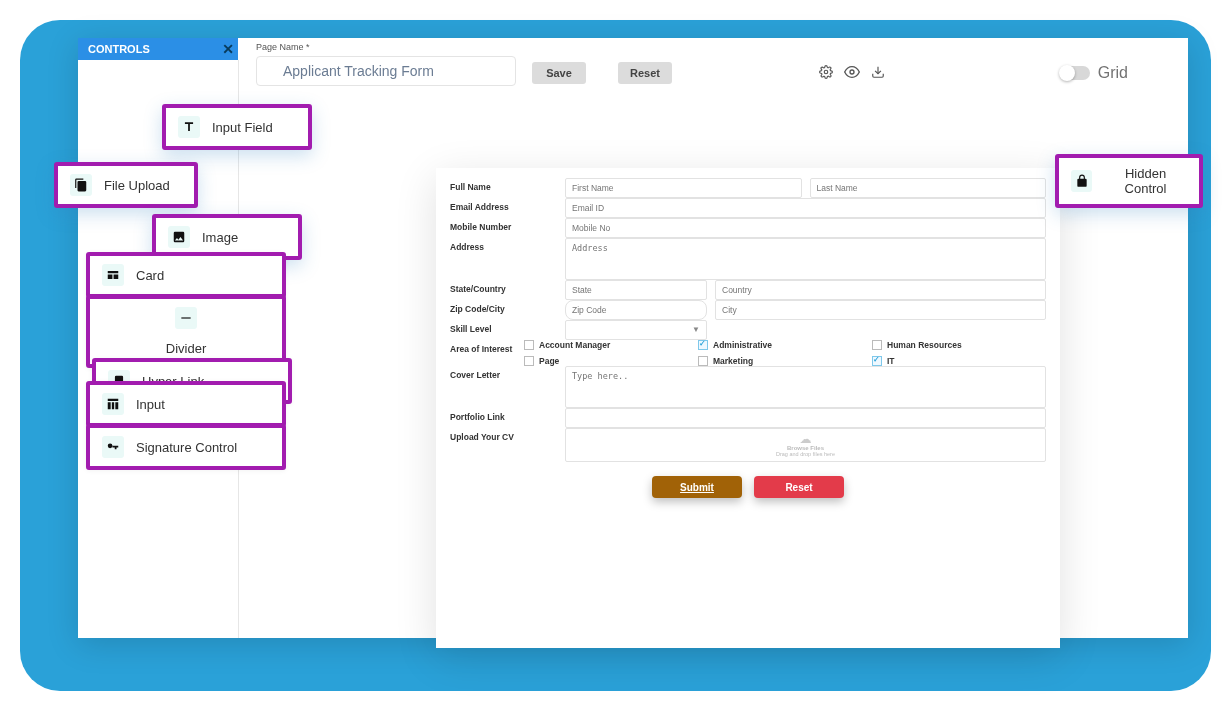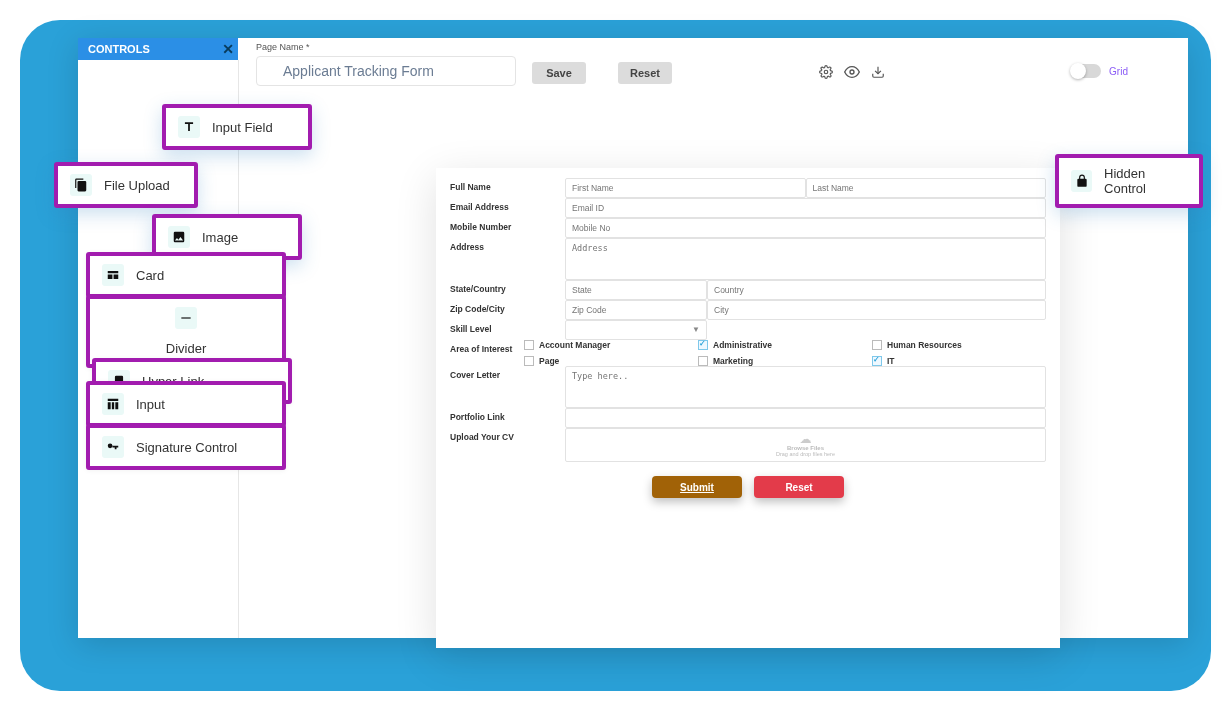--- a/index.html
+++ b/index.html
@@ -118,21 +118,21 @@
     display: flex;
     align-items: center;
     gap: 8px;
   }
   .toggle-track {
     width: 30px; height: 14px; background:#d8d8d8; border-radius:10px; position:relative; cursor:pointer;
   }
   .toggle-knob {
     width:16px; height:16px; background:#fff; border-radius:50%; position:absolute; top:-1px; left:-1px; box-shadow:0 1px 3px rgba(0,0,0,0.3);
   }
-  .toggle-label { font-size: 10px; color:#8b5cf6; }
+  .toggle-label { font-size: 16px; color:#737373; }
 
   
   .chip {
     position: absolute;
     background: #fff;
     border: 4px solid #a21caf;
     border-radius: 3px;
     box-shadow: 0 6px 18px rgba(52,131,197,0.25);
     display: flex;
     align-items: center;
@@ -150,21 +150,21 @@
     color:#111;
   }
   .chip-input   { top: 104px; left: 162px; width: 150px; }
   .chip-file    { top: 162px; left: 54px;  width: 144px; }
   .chip-image   { top: 214px; left: 152px; width: 150px; }
   .chip-card    { top: 252px; left: 86px;  width: 200px; box-shadow:0 1px 5px rgba(0,0,0,0.05);}
   .chip-divider { top: 295px; left: 86px;  width: 200px; box-shadow:0 1px 5px rgba(0,0,0,0.05);flex-direction:column;}
   .chip-hyper   { top: 358px; left: 86px;  width: 200px; box-shadow:0 1px 5px rgba(0,0,0,0.05);margin-left:6px;}
   .chip-table   { top: 381px; left: 86px;  width: 200px; box-shadow:0 1px 5px rgba(0,0,0,0.05);}
   .chip-sign    { top: 424px; left: 86px;  width: 200px; box-shadow:0 1px 5px rgba(0,0,0,0.05);}
-  .chip-hidden  { top: 154px; left: 1055px; width: 148px; }
+  .chip-hidden  { top: 154px; left: 1055px; width: 148px; text-align: center; }
 
   
   .form-area {
     position: absolute;
     top: 130px;
     left: 358px;
     width: 624px;
     height: 480px;
     background: #fff;
     box-shadow: 0 10px 40px rgba(0,0,0,0.12);
@@ -180,21 +180,21 @@
     width: 64px;
     font-size: 8.5px;
     font-weight: 700;
     color: #333;
     padding-top: 5px;
     line-height: 1.1;
   }
   .row-fields {
     flex: 1;
     display: flex;
-    gap: 0;
+    gap: 8px;
     padding-left: 41px;
   }
   .f-input {
     flex: 1;
     height: 20px;
     border: 1px solid #e2e2e2;
     border-radius: 2px;
     font-size: 8.5px;
     color: #aaa;
     padding: 0 6px;
@@ -344,21 +344,21 @@
       <div class="row-label">State/Country</div>
       <div class="row-fields">
         <input class="f-input" style="flex: 0 0 142px;" placeholder="State">
         <input class="f-input" placeholder="Country" style="">
       </div>
     </div>
 
     <div class="form-row">
       <div class="row-label">Zip Code/City</div>
       <div class="row-fields">
-        <input class="f-input" style="flex: 0 0 142px;" placeholder="Zip Code">
+        <input class="f-input" style="flex: 0 0 142px; border-radius: 8px;" placeholder="Zip Code">
         <input class="f-input" placeholder="City" style="">
       </div>
     </div>
 
     <div class="form-row">
       <div class="row-label">Skill Level</div>
       <div class="row-fields">
         <div class="f-select"></div>
       </div>
     </div>

